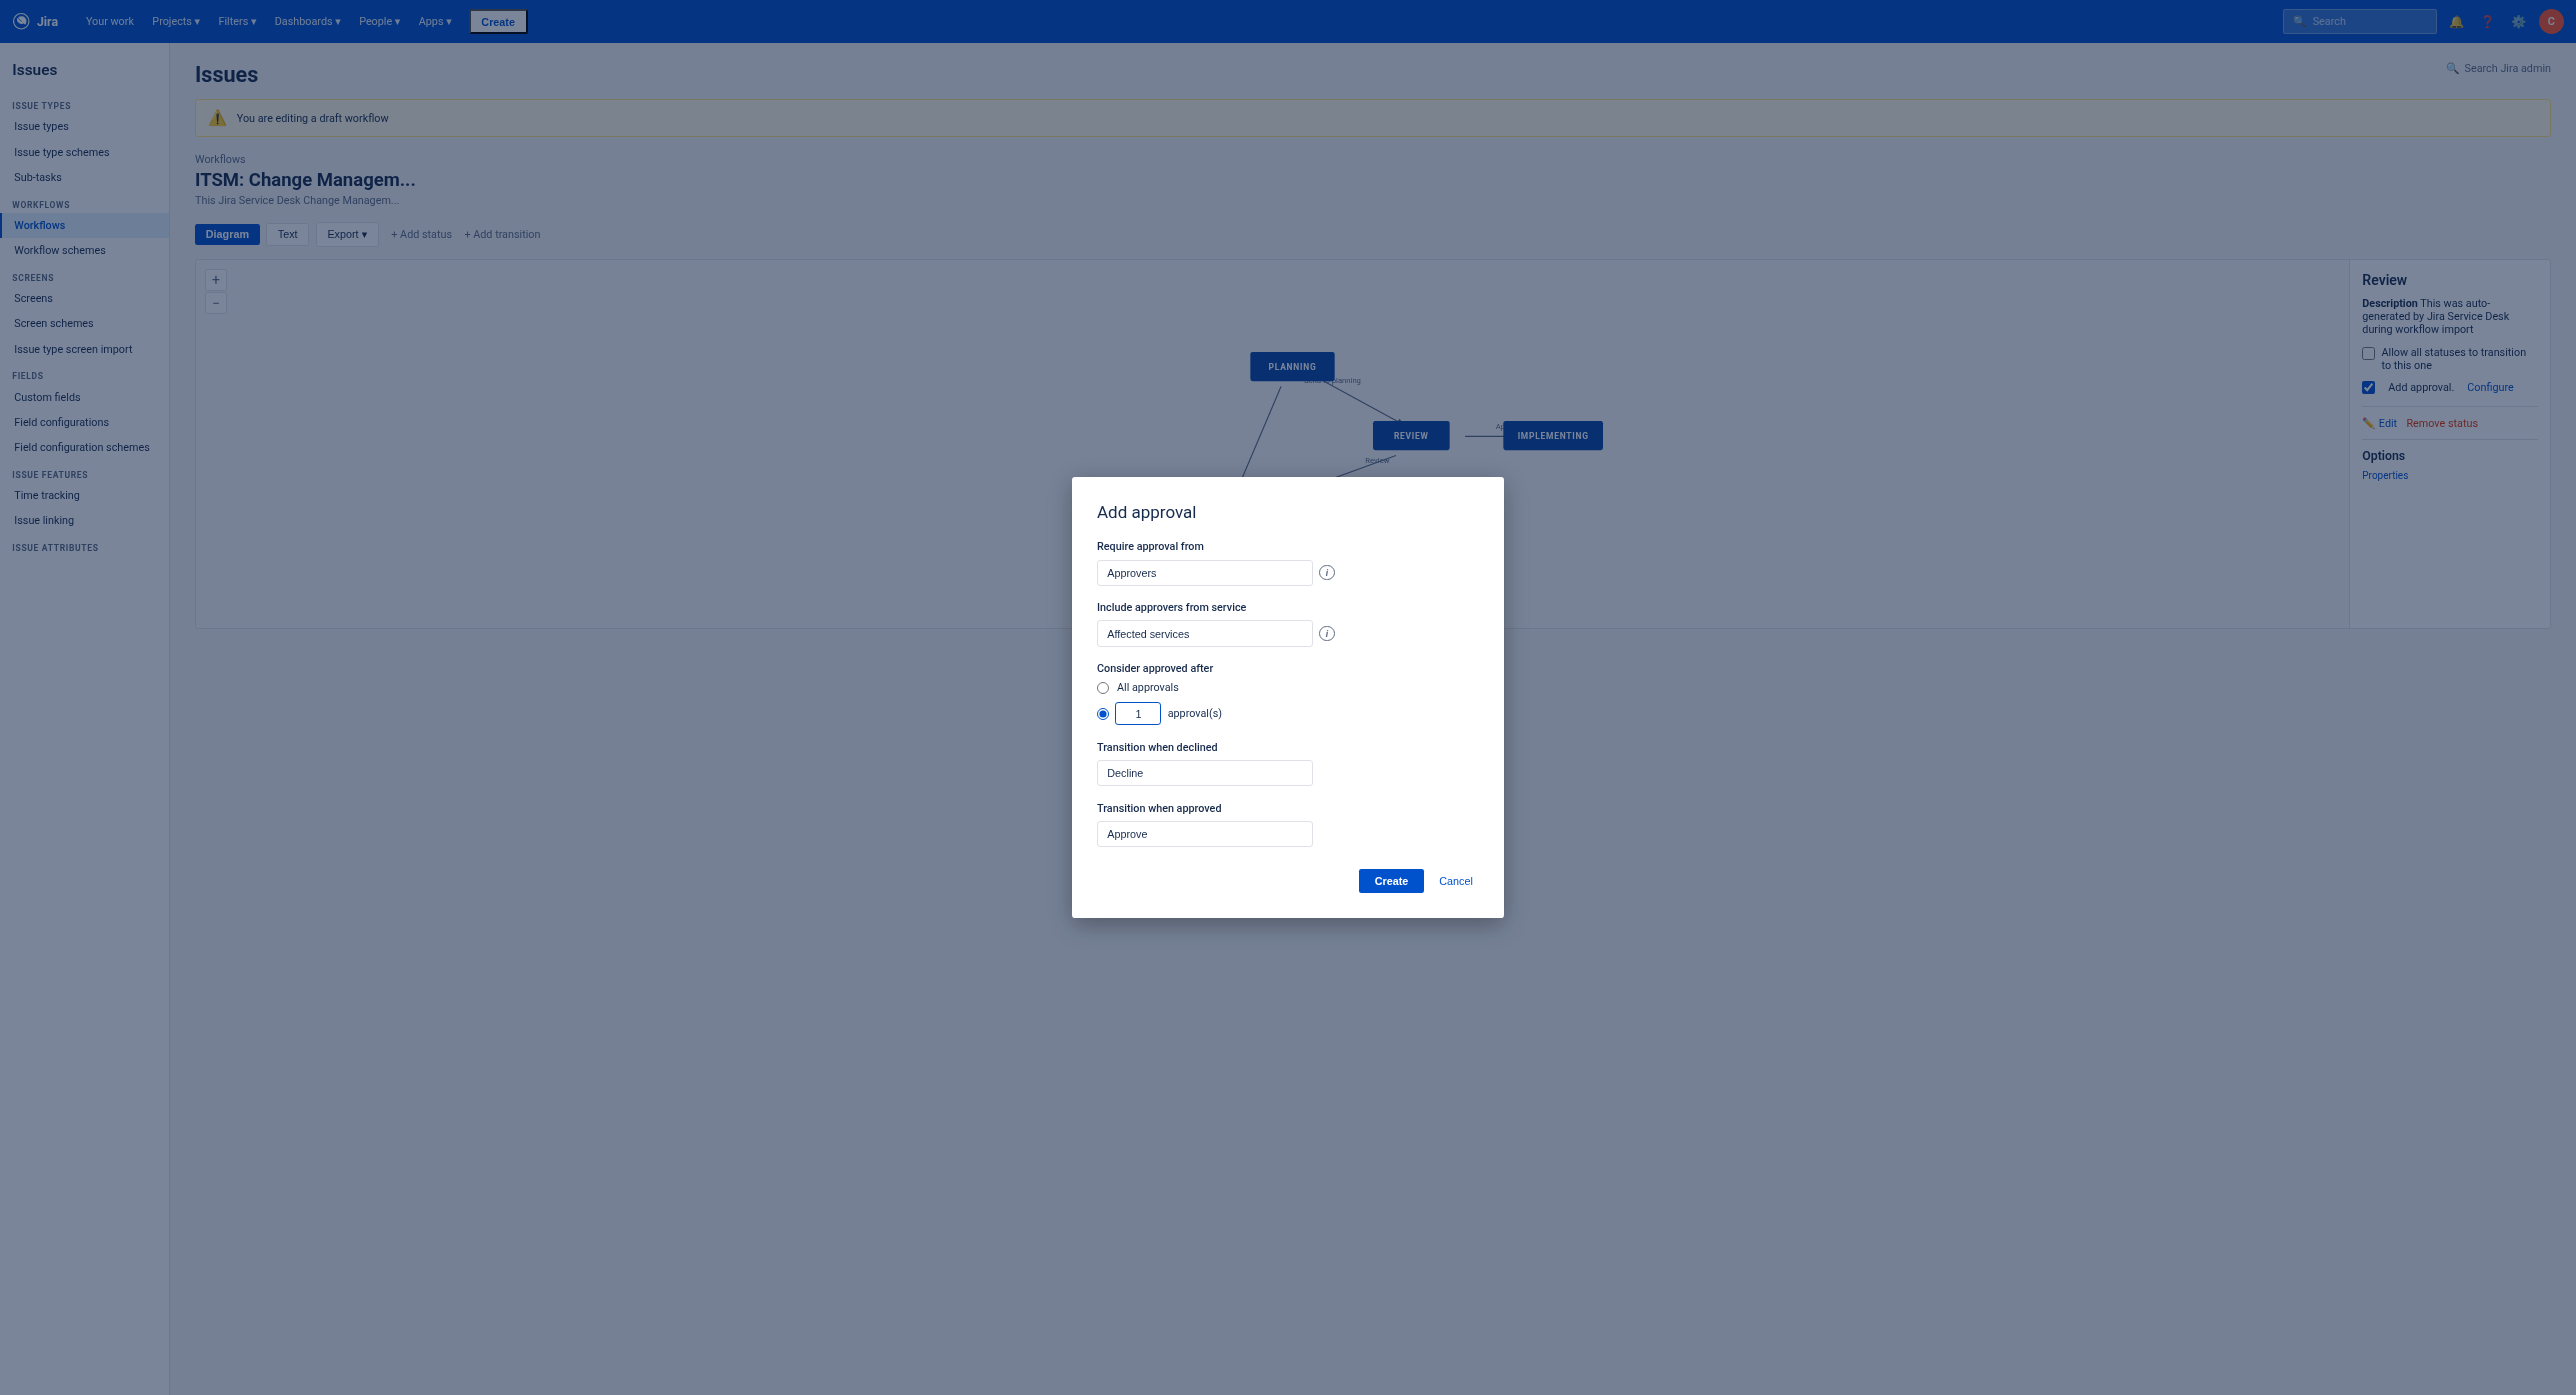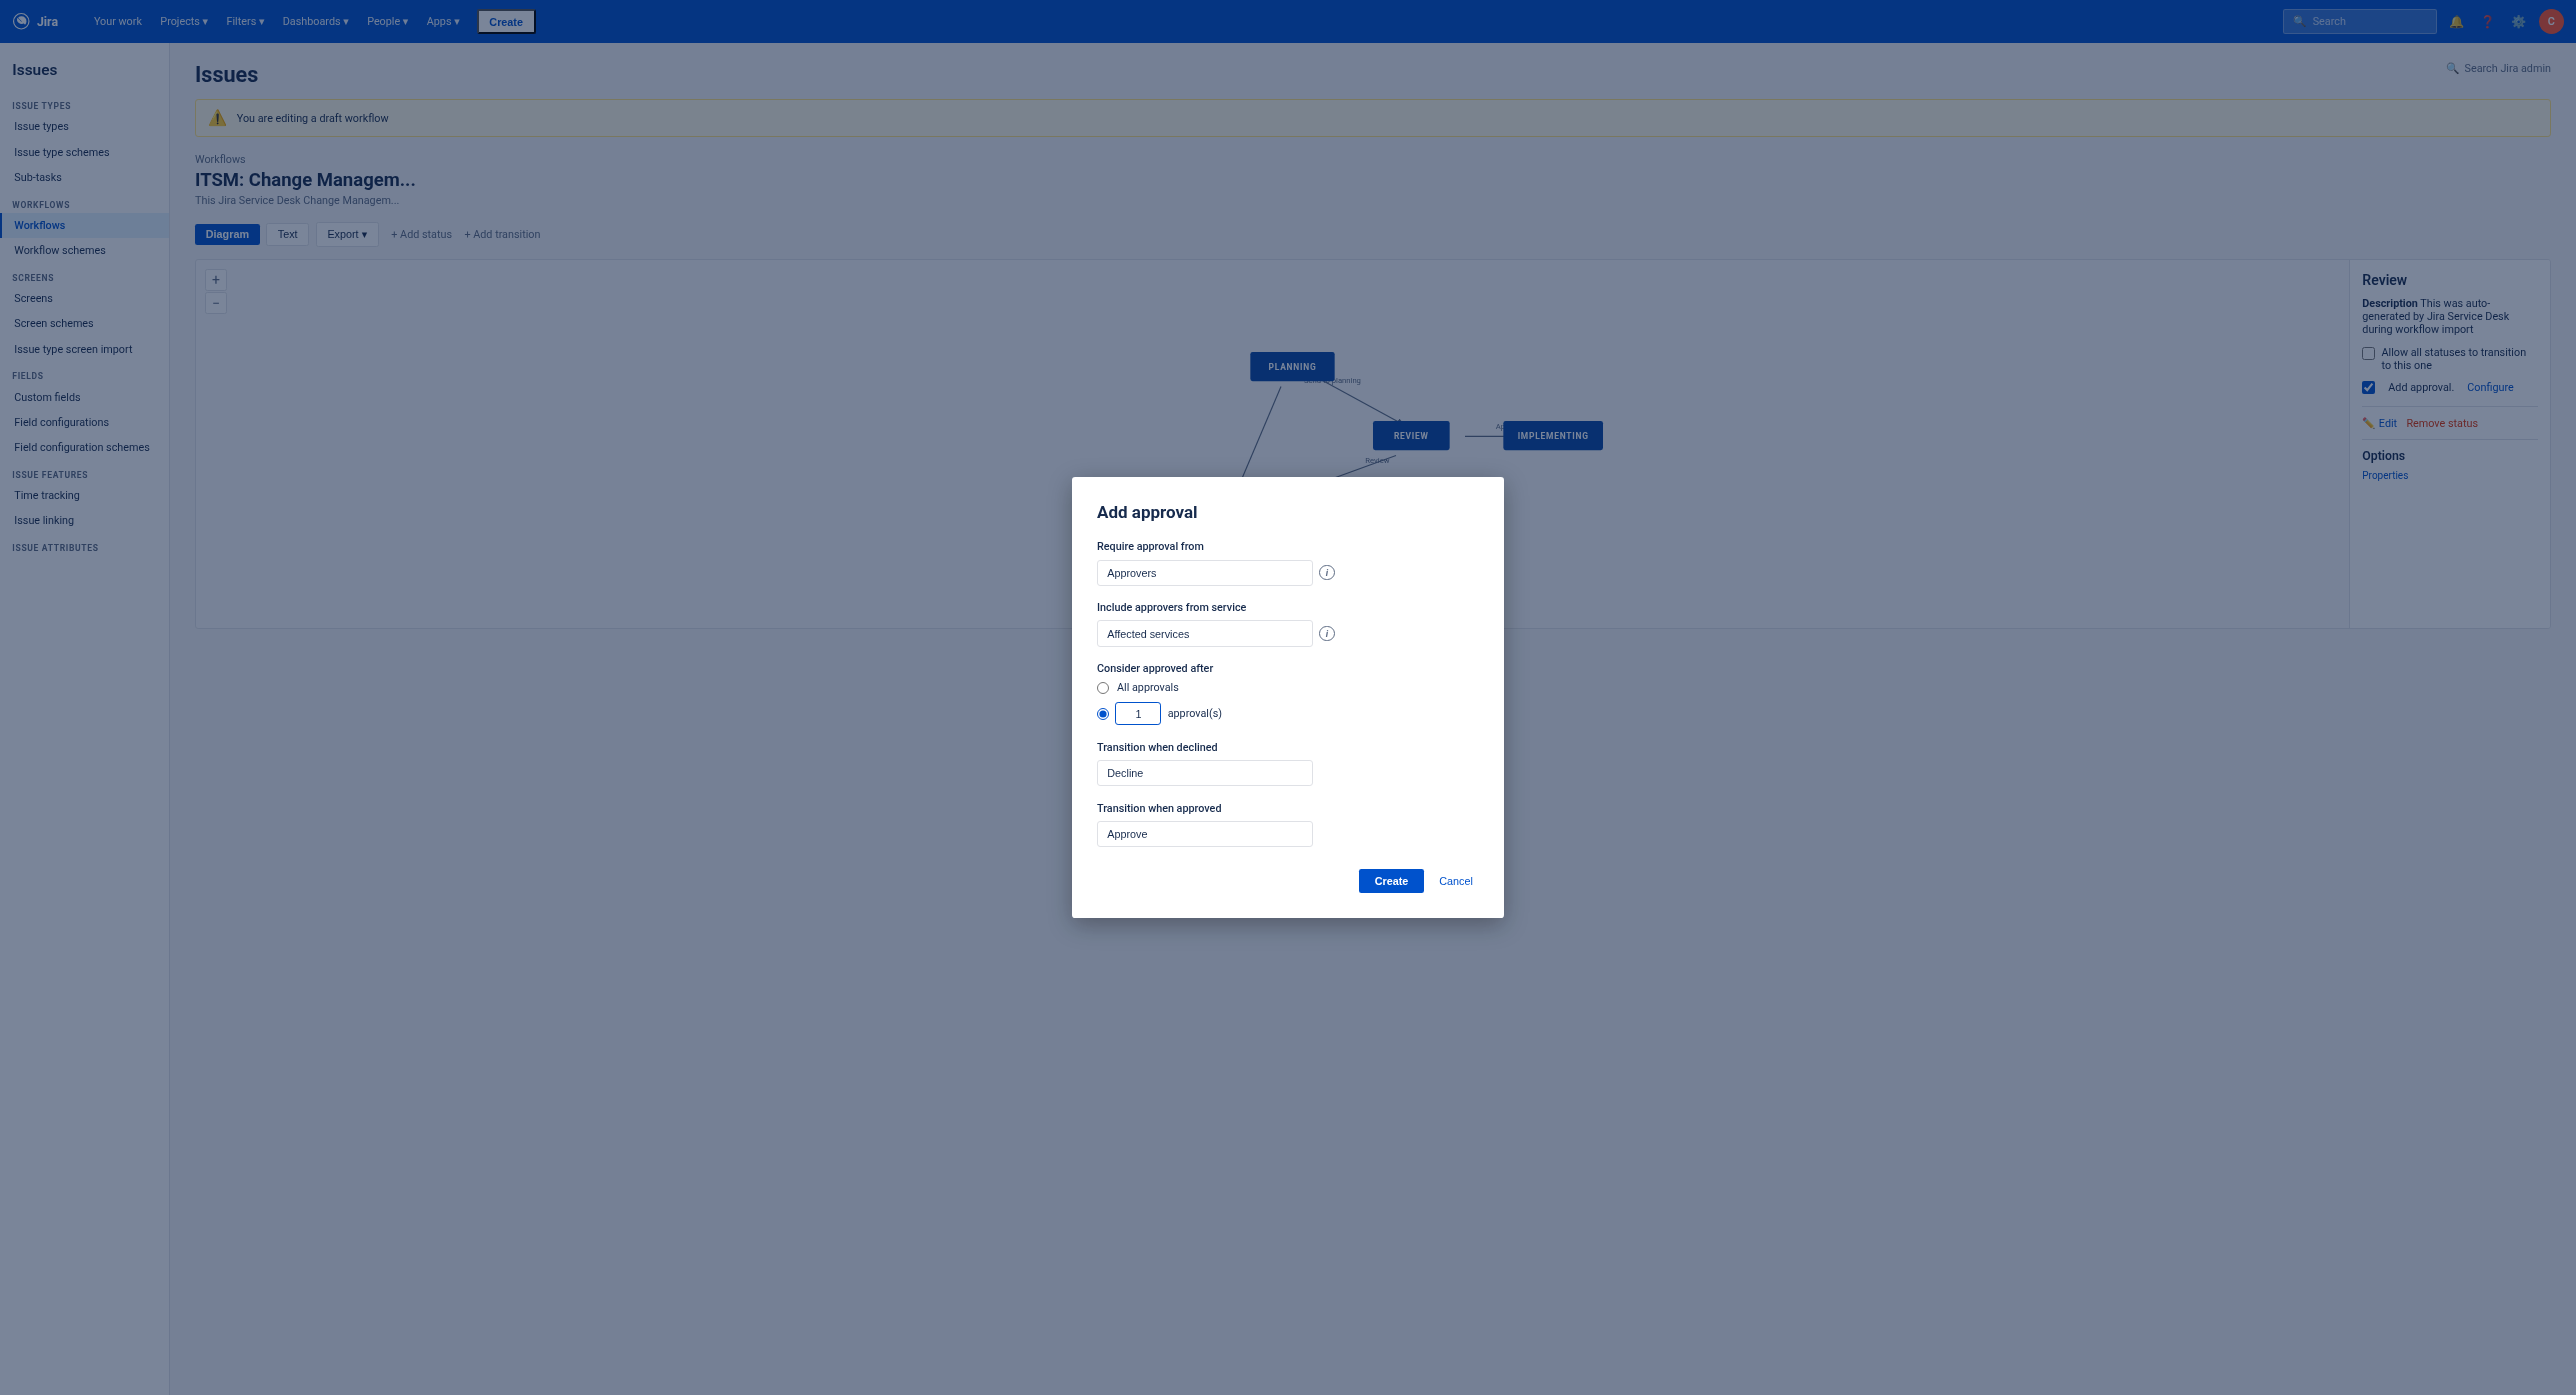--- a/index.html
+++ b/index.html
@@ -5,21 +5,21 @@
     * { box-sizing: border-box; margin: 0; padding: 0; }
     body { font-family: -apple-system, BlinkMacSystemFont, 'Segoe UI', Roboto, sans-serif; font-size: 10.8px; background: #f4f5f7; color: #172b4d; }
 
     
     .top-nav {
       height: 43px;
       background: #0052cc;
       display: flex;
       align-items: center;
       padding: 0 12.3px;
-      gap: 22px;
+      gap: 14px;
       position: fixed;
       top: 0; left: 0; right: 0;
       z-index: 100;
     }
     .top-nav-logo { display: flex; align-items: center; gap: 6.2px; color: white; font-weight: 700; font-size: 12.3px; }
     .top-nav-logo svg { width: 18.5px; height: 18.5px; }
     .top-nav-items { display: flex; align-items: center; gap: 3.1px; flex: 1; margin-left: 6.2px; }
     .top-nav-item { color: rgba(255,255,255,0.9); padding: 4.6px 7.7px; border-radius: 2.3px; cursor: pointer; font-size: 10.8px; display: flex; align-items: center; gap: 3.1px; }
     .top-nav-create { background: white; color: #0052cc; font-weight: 600; padding: 4.6px 10.8px; border-radius: 2.3px; cursor: pointer; font-size: 10.8px; margin-left: 6.2px; }
     .top-nav-right { display: flex; align-items: center; gap: 9.3px; margin-left: auto; }
@@ -130,21 +130,21 @@
     .modal {
       background: white;
       border-radius: 3.1px;
       padding: 25px;
       width: 432px;
       max-width: 90vw;
       box-shadow: 0 6.2px 25px rgba(0,0,0,0.3);
       position: relative;
       z-index: 201;
     }
-    .modal-title { font-size: 17px; font-weight: 700; margin-bottom: 18.5px; color: #172b4d; }
+    .modal-title { font-size: 17px; font-weight: 400; margin-bottom: 18.5px; color: #172b4d; }
     .modal-field { margin-bottom: 15.4px; }
     .modal-label { font-size: 10.8px; font-weight: 500; color: #172b4d; margin-bottom: 6.2px; display: block; }
     .modal-select-wrapper { position: relative; display: flex; align-items: center; gap: 6.2px; }
     .modal-select {
       width: 216px;
       padding: 6.2px 28px 6.2px 9.3px;
       border: 1.5px solid #dfe1e6;
       border-radius: 3.1px;
       font-size: 10.8px;
       color: #172b4d;

